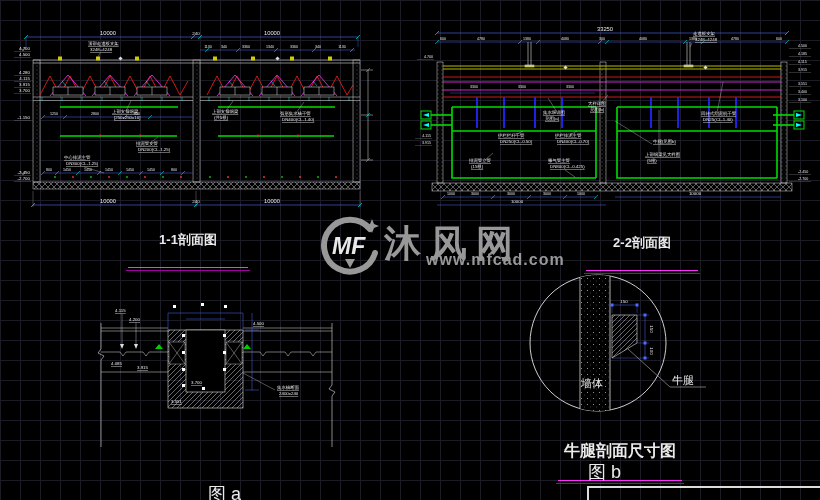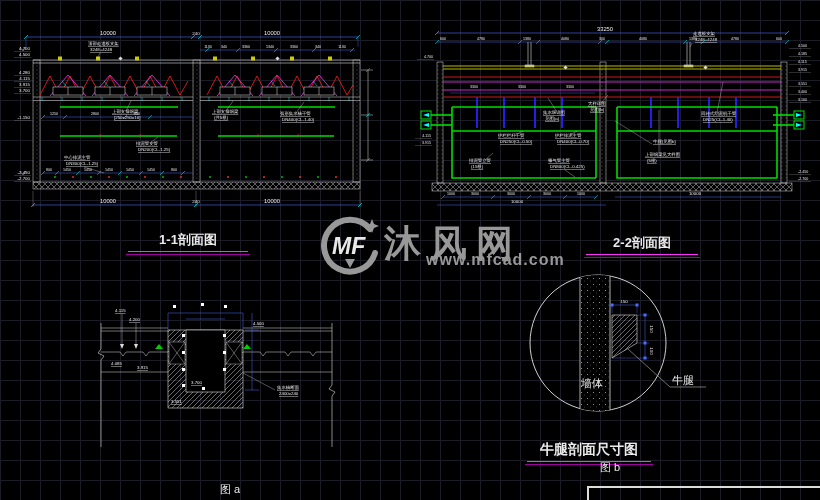--- a/index.html
+++ b/index.html
@@ -5,23 +5,23 @@
   html,body{margin:0;padding:0;background:#000;}
   .canvas{position:relative;width:820px;height:500px;background:#000;overflow:hidden;
     background-image:linear-gradient(#1c1c27 1px,transparent 1px),linear-gradient(90deg,#1c1c27 1px,transparent 1px);
     background-size:20px 20px;font-family:"Liberation Sans",sans-serif;}
   .canvas svg{position:absolute;overflow:visible;}
   svg text{fill:#e8e8e8;font-family:"Liberation Sans",sans-serif;}
   .t3{font-size:3.6px}.t4{font-size:4.4px}.t5{font-size:5.8px}
   .lab{font-size:4.4px;text-decoration:underline}
   .mid{text-anchor:middle}.end{text-anchor:end}
   .dtitle{position:absolute;color:#eaeaea;font-size:13px;font-weight:bold;text-align:center;
-    padding-bottom:2px;border-bottom:1px solid #ff2dff;}
+    padding-bottom:18px;border-bottom:1px solid #ff2dff;}
   .dtitle::after{content:"";position:absolute;left:-2px;right:-2px;bottom:-4px;height:1px;background:#a000a0;}
-  .figlab{position:absolute;color:#eaeaea;font-size:11px;margin-left:12px;}
+  .figlab{position:absolute;color:#eaeaea;font-size:18px;}
   .wm-brand{position:absolute;color:#989898;font-size:37px;font-weight:bold;letter-spacing:9px;}
   .wm-url{position:absolute;color:#989898;font-size:16px;font-weight:bold;letter-spacing:1px;margin-left:40px;}
   .tblock{position:absolute;border:2px solid #dcdcdc;}
 </style>
 </head>
 <body>
 
 <div class="canvas">
 
 <svg style="left:0;top:25px" width="400" height="215">
@@ -566,21 +566,21 @@
   <g>
     <text x="61" y="122" font-size="11" fill="#dddddd">墙体</text>
     <polyline points="108,84 150,122 186,122" fill="none" stroke="#bbbbbb" stroke-width="0.6"></polyline>
     <text x="152" y="119" font-size="11" fill="#dddddd">牛腿</text>
   </g>
 </svg>
 
 <div class="dtitle" style="left:128px;top:231px;width:120px">1-1剖面图</div>
 <div class="dtitle" style="left:586px;top:234px;width:112px">2-2剖面图</div>
 <div class="figlab" style="left:208px;top:482px">图  a</div>
-<div class="dtitle" style="left:527px;top:441px;width:124px;font-size:14px">牛腿剖面尺寸图</div>
+<div class="dtitle" style="left:558px;top:441px;width:124px;font-size:16px">牛腿剖面尺寸图</div>
 <div class="figlab" style="left:588px;top:460px">图  b</div>
 
 <svg style="left:318px;top:217px" width="64" height="64">
   <path d="M52,12 A26,26 0 1 0 57,36" fill="none" stroke="#989898" stroke-width="6" stroke-linecap="round"></path>
   <text x="14" y="37" font-size="23" font-weight="bold" font-style="italic" fill="#989898">MF</text>
   <polygon points="27,42 37,42 32,51" fill="#989898"></polygon>
   <path d="M54,2 l2,5 5,2 -5,2 -2,5 -2,-5 -5,-2 5,-2 z" fill="#989898"></path>
 </svg>
 <div class="wm-brand" style="left:384px;top:219px">沐风网</div>
 <div class="wm-url" style="left:386px;top:251px">www.mfcad.com</div>

